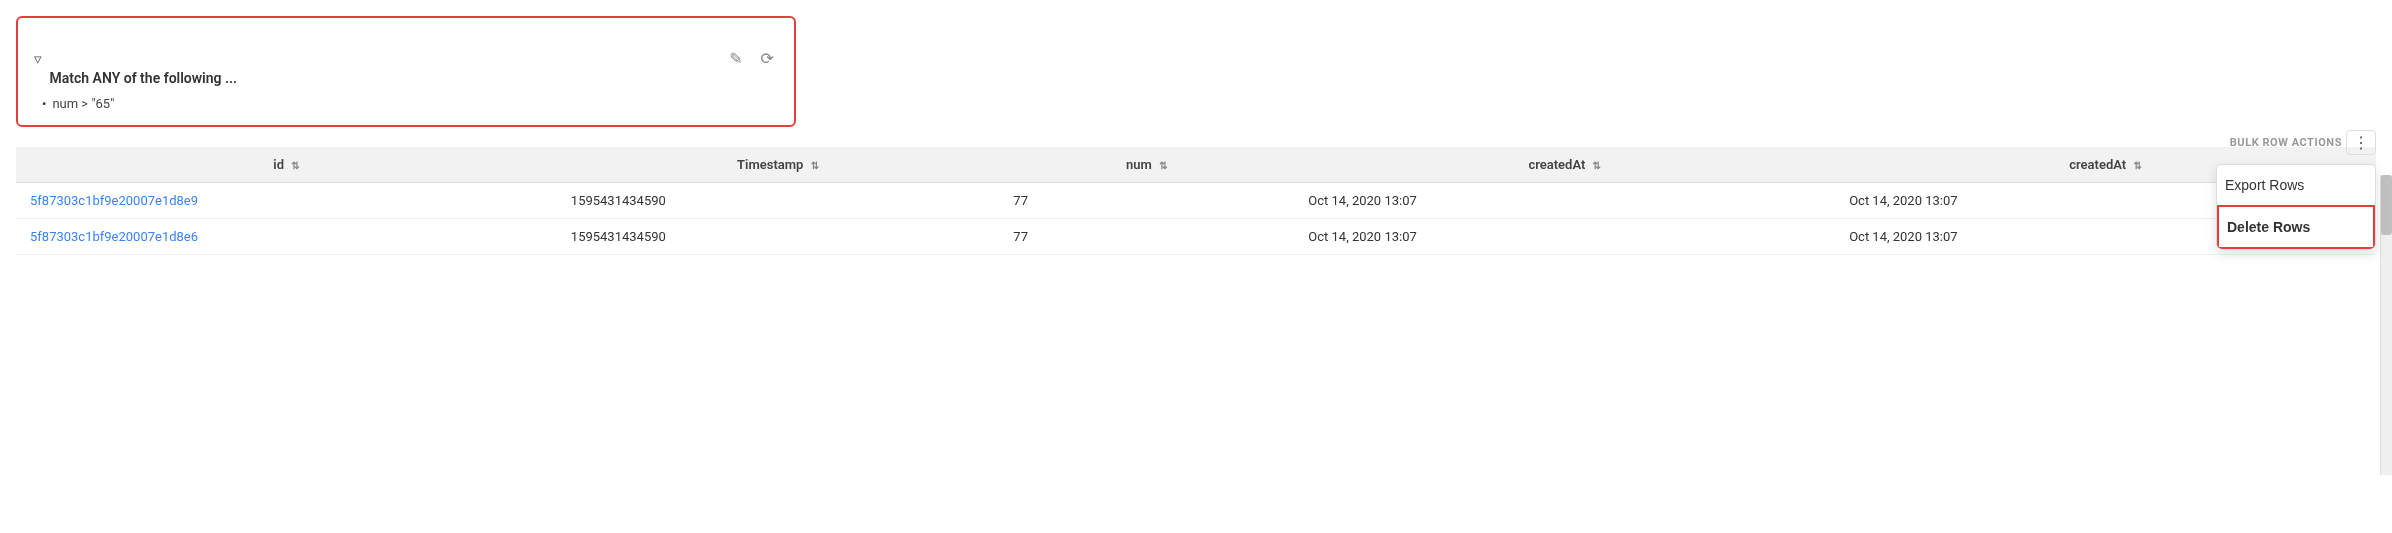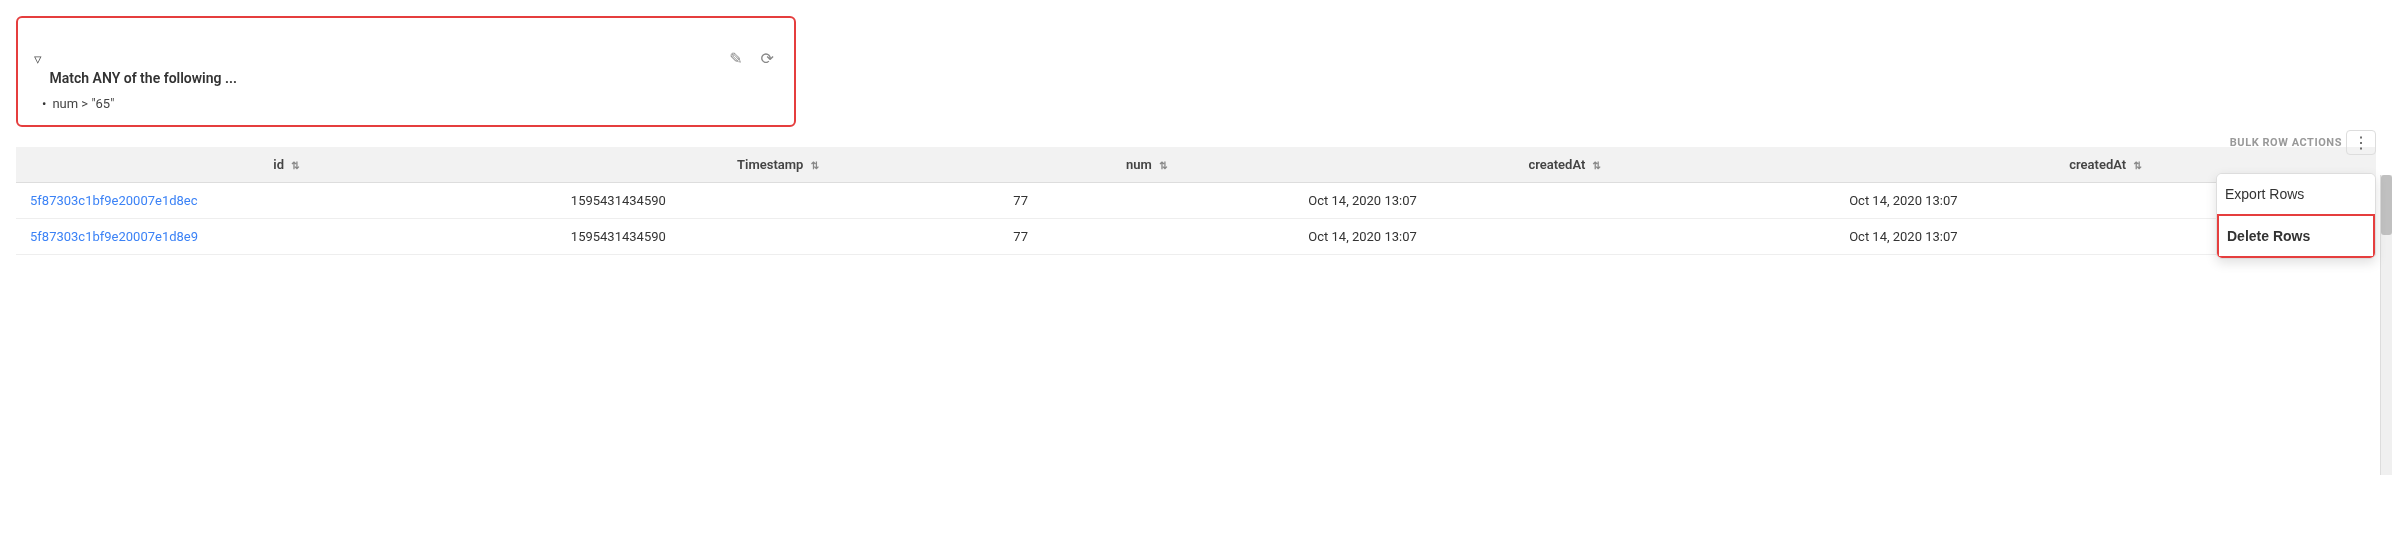--- a/index.html
+++ b/index.html
@@ -138,21 +138,21 @@
     col.col-createdAt { width: 22%; }
 
     
     .bulk-actions-area {
       position: absolute;
       top: 130px;
       right: 16px;
       display: flex;
       flex-direction: column;
       align-items: flex-end;
-      gap: 16px;
+      gap: 7px;
       z-index: 10;
     }
 
     .bulk-actions-header {
       display: flex;
       align-items: center;
       gap: 4px;
       margin-bottom: 2px;
     }
 
@@ -271,29 +271,29 @@
             <span>createdAt</span>
             <span class="sort-icon">⇅</span>
           </th>
           <th>
             <span>createdAt</span>
             <span class="sort-icon">⇅</span>
           </th>
         </tr>
       </thead>
       <tbody id="table-body">
-      <tr>
-            <td class="link-cell"><a href="#">5f87303c1bf9e20007e1d8ec</a></td>
+          <tr>
+            <td class="link-cell"><a href="#">5f87303c1bf9e20007e1d8e9</a></td>
             <td>1595431434590</td>
             <td>77</td>
             <td>Oct 14, 2020 13:07</td>
             <td>Oct 14, 2020 13:07</td>
           </tr>
           <tr>
-            <td class="link-cell"><a href="#">5f87303c1bf9e20007e1d8e9</a></td>
+            <td class="link-cell"><a href="#">5f87303c1bf9e20007e1d8e6</a></td>
             <td>1595431434590</td>
             <td>77</td>
             <td>Oct 14, 2020 13:07</td>
             <td>Oct 14, 2020 13:07</td>
           </tr>
         </tbody>
     </table>
   </div>
 
   <div class="bulk-actions-area">

